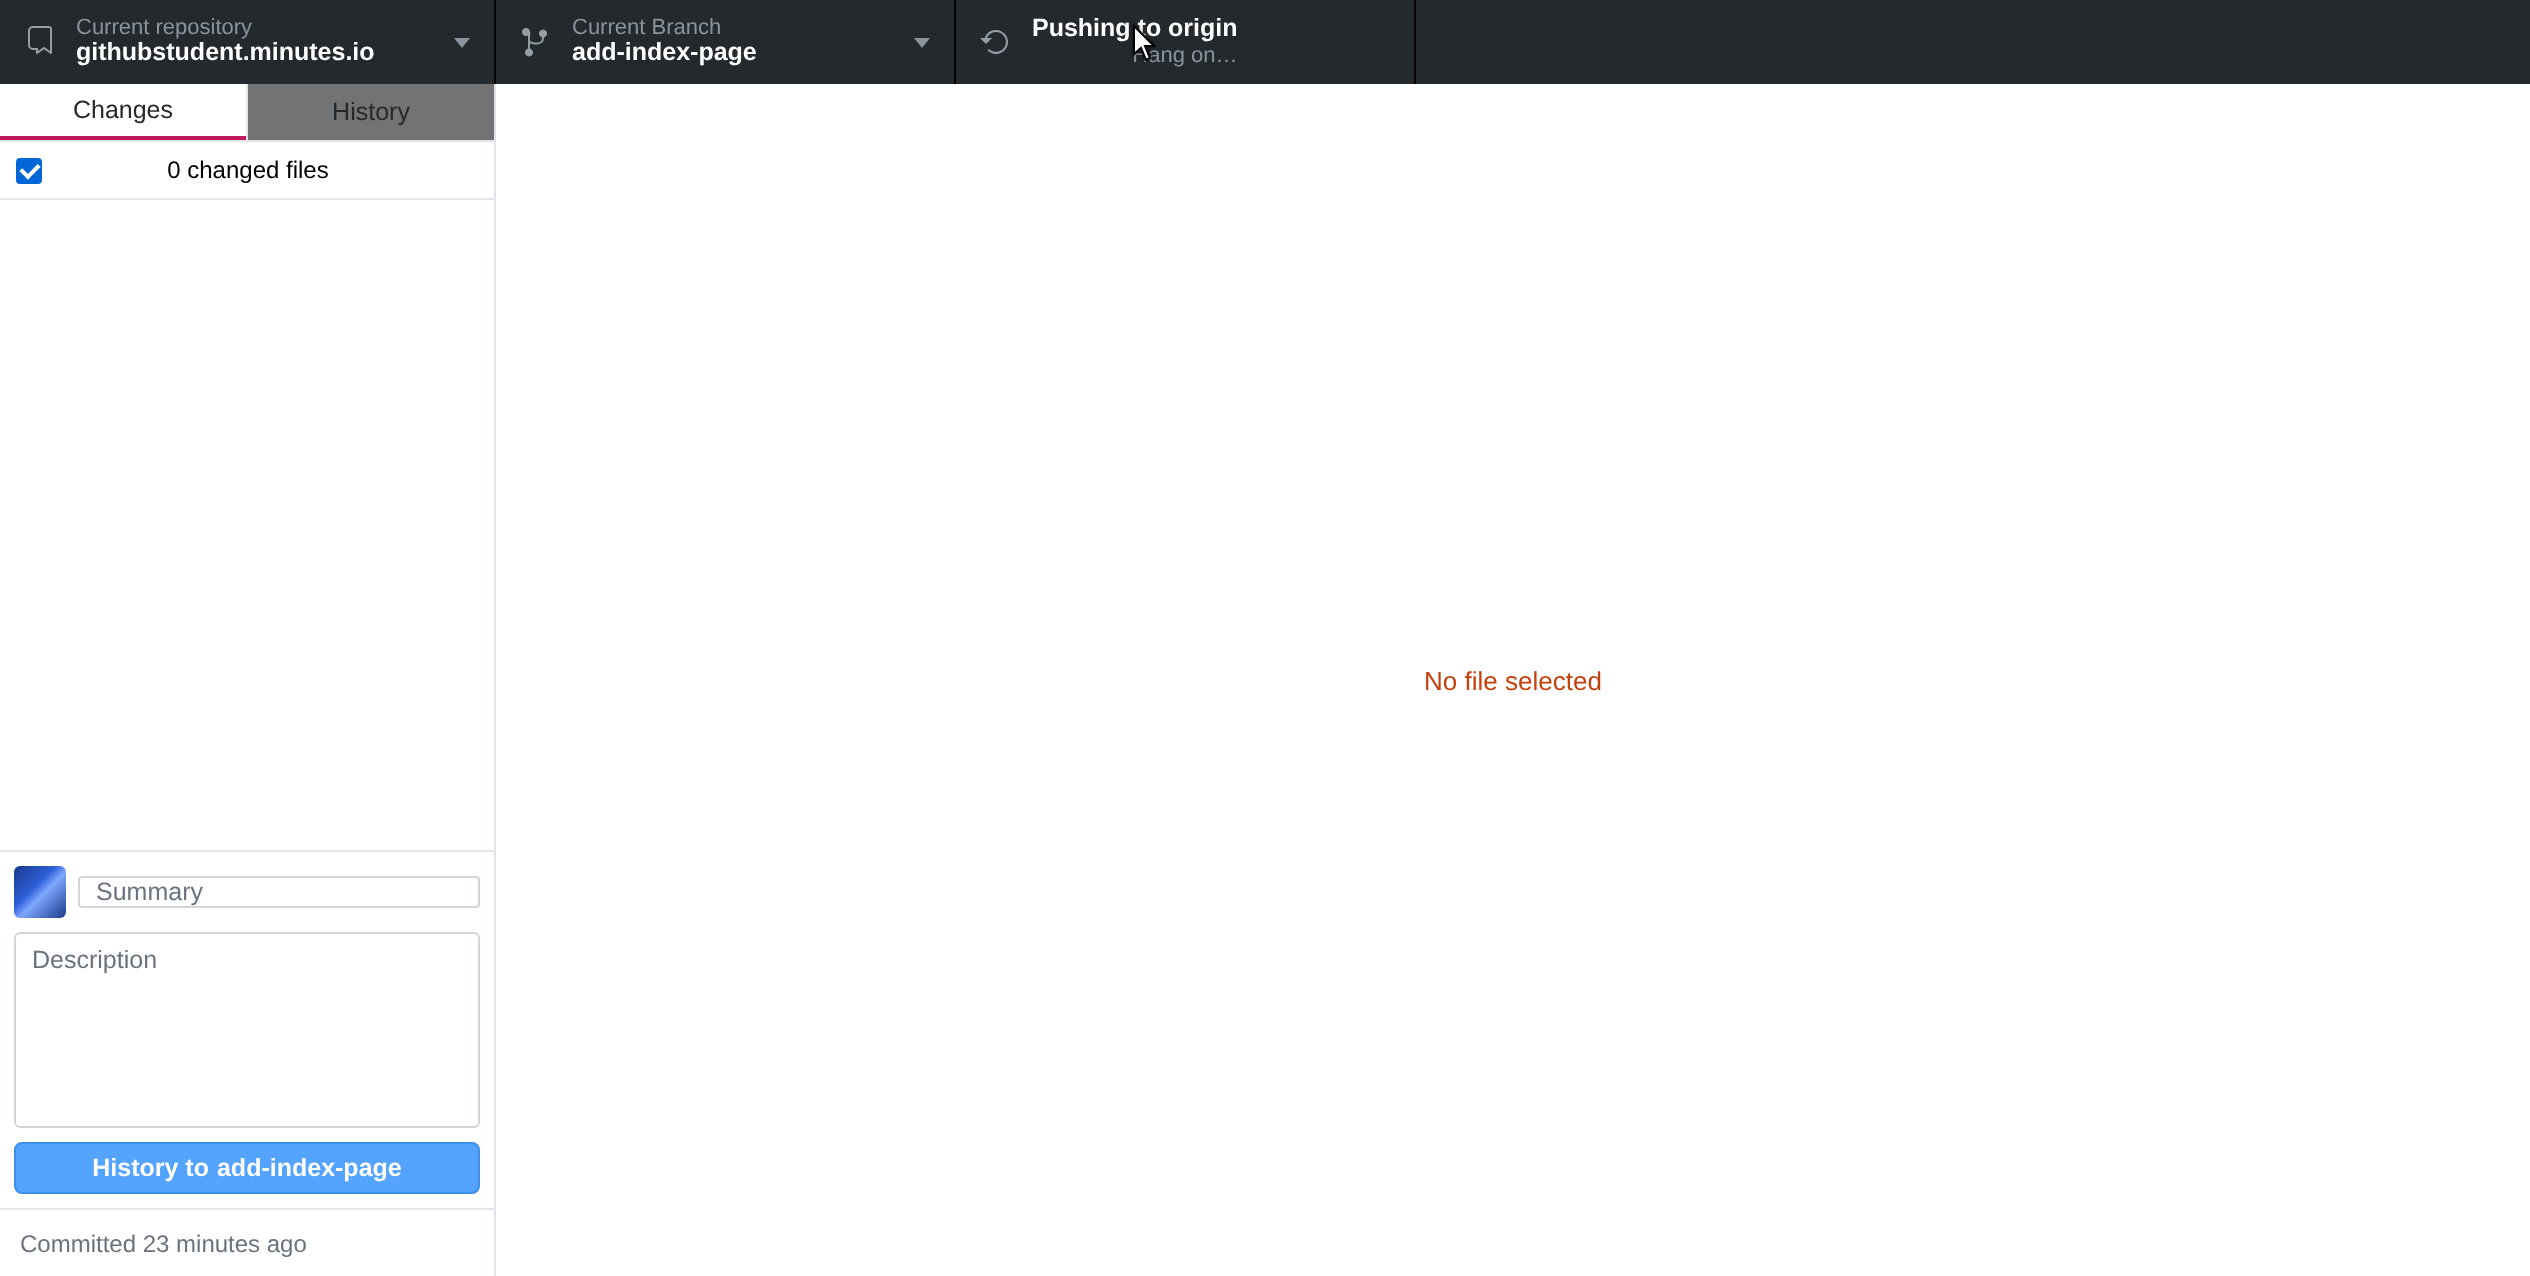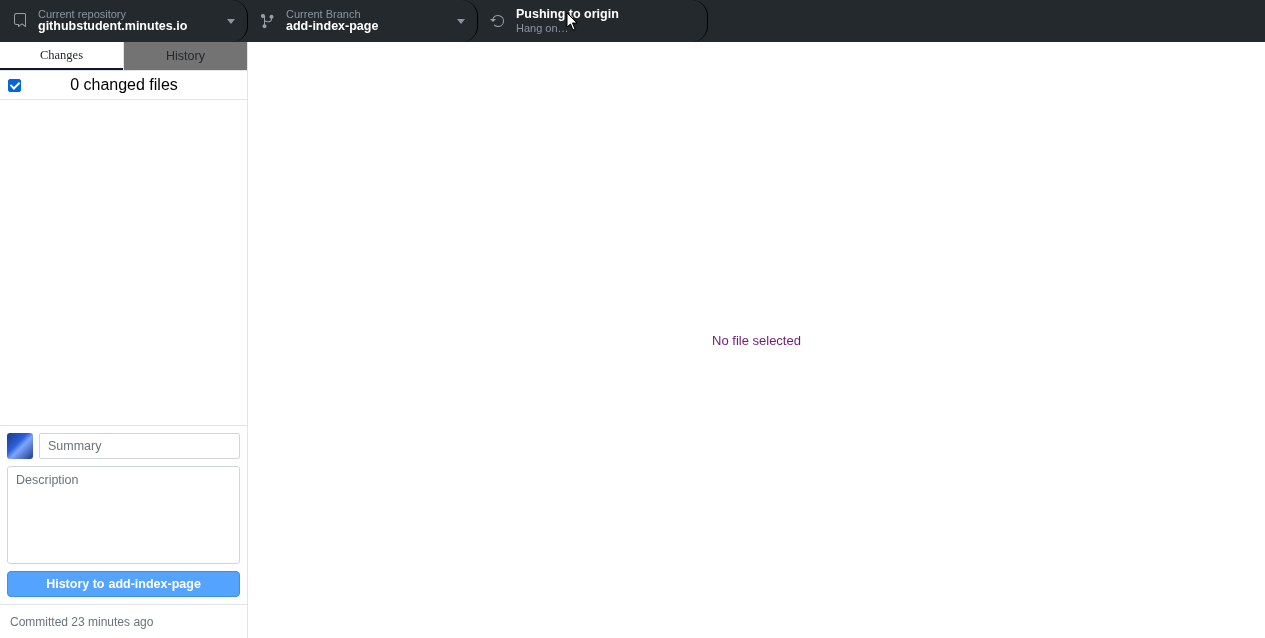--- a/index.html
+++ b/index.html
@@ -1,54 +1,54 @@
 <!DOCTYPE html>
 <html><head>
 <meta charset="utf-8">
 <style>
 * { margin: 0; padding: 0; box-sizing: border-box; font-family: -apple-system, BlinkMacSystemFont, "Segoe UI", Helvetica, Arial, sans-serif; }
 html, body { width: 1265px; height: 638px; overflow: hidden; background: #fff; }
 
 
 .toolbar { display: flex; height: 42px; background: #24292e; color: #fff; }
-.tb-segment { display: flex; align-items: center; padding: 0 12px; border-right: 1px solid #000; position: relative; border-radius: 16px; }
+.tb-segment { display: flex; align-items: center; padding: 0 12px; border-right: 1px solid #000; position: relative; }
 .tb-repo { width: 248px; }
 .tb-branch { width: 230px; align-items: center; }
-.tb-push { width: 230px; }
+.tb-push { width: 230px; text-align: right; }
 .tb-icon { width: 16px; height: 16px; margin-right: 10px; color: #959da5; flex-shrink: 0; }
 .tb-text { display: flex; flex-direction: column; line-height: 1.1; overflow: hidden; }
 .tb-label { font-size: 11px; color: #8b949e; }
 .tb-value { font-size: 12.5px; font-weight: 600; color: #fff; white-space: nowrap; overflow: hidden; text-overflow: ellipsis; }
 .tb-caret { margin-left: auto; width: 0; height: 0; border-left: 4px solid transparent; border-right: 4px solid transparent; border-top: 5px solid #8b949e; }
 
 
 .body { display: flex; height: calc(638px - 42px); }
 .sidebar { width: 248px; border-right: 1px solid #e1e4e8; display: flex; flex-direction: column; background: #fff; }
 .main { flex: 1; display: flex; align-items: center; justify-content: center; }
-.no-file { font-size: 13px; color: #701a75; }
+.no-file { font-size: 13px; color: #c2410c; }
 
 
 .tabs { display: flex; height: 29px; border-bottom: 1px solid #e1e4e8; }
 .tab { flex: 1; display: flex; align-items: center; justify-content: center; font-size: 12.5px; color: #24292e; cursor: pointer; }
-.tab.active { border-bottom: 2px solid #0f172a; font-weight: 400; font-family: Liberation Serif, serif; }
+.tab.active { border-bottom: 2px solid #be185d; font-weight: 400; }
 .tab:not(.active) { background: #737373; border-left: 1px solid #e1e4e8; }
 
 
-.changes-header { display: flex; align-items: center; height: 29px; padding: 0 8px; border-bottom: 1px solid #e1e4e8; font-size: 16px; }
+.changes-header { display: flex; align-items: center; height: 29px; padding: 0 8px; border-bottom: 1px solid #e1e4e8; font-size: 12px; }
 .cb { width: 13px; height: 13px; border: 1px solid #0366d6; background: #0366d6; border-radius: 2px; position: relative; margin-right: 8px; cursor: pointer; }
 .cb::after { content: ""; position: absolute; left: 3px; top: 0px; width: 4px; height: 7px; border: solid #fff; border-width: 0 2px 2px 0; transform: rotate(45deg); }
 .changes-count { flex: 1; text-align: center; margin-left: -20px; }
 
 .filelist { flex: 1; }
 
 
 .commit-form { border-top: 1px solid #e1e4e8; padding: 7px; display: flex; flex-direction: column; gap: 7px; }
 .summary-row { display: flex; gap: 6px; align-items: center; }
 .avatar { width: 26px; height: 26px; border-radius: 3px; background: linear-gradient(135deg,#1a3a8a 0%, #2d5fd8 40%, #7ea6ff 55%, #1a3a8a 100%); flex-shrink: 0; }
-.summary-input { flex: 1; height: 26px; border: 1px solid #d1d5da; border-radius: 2px; padding: 0 8px; font-size: 12.5px; color: #24292e; }
+.summary-input { flex: 1; height: 16px; border: 1px solid #d1d5da; border-radius: 2px; padding: 0 8px; font-size: 12.5px; color: #24292e; }
 .summary-input::placeholder { color: #6a737d; }
 .desc-input { width: 100%; height: 98px; border: 1px solid #d1d5da; border-radius: 3px; padding: 6px 8px; font-size: 12.5px; resize: none; font-family: inherit; }
 .desc-input::placeholder { color: #6a737d; }
 .commit-btn { height: 26px; background: #54a3ff; color: #fff; border: 1px solid #3e8fe8; border-radius: 4px; font-size: 12.5px; font-weight: 600; cursor: pointer; display: flex; align-items: center; justify-content: center; gap: 4px; }
 .commit-btn .branchname { font-weight: 700; }
 
 
 .undo-row { height: 34px; display: flex; align-items: center; padding: 0 10px; border-top: 1px solid #e1e4e8; font-size: 12px; color: #6a737d; overflow: hidden; }
 
 

